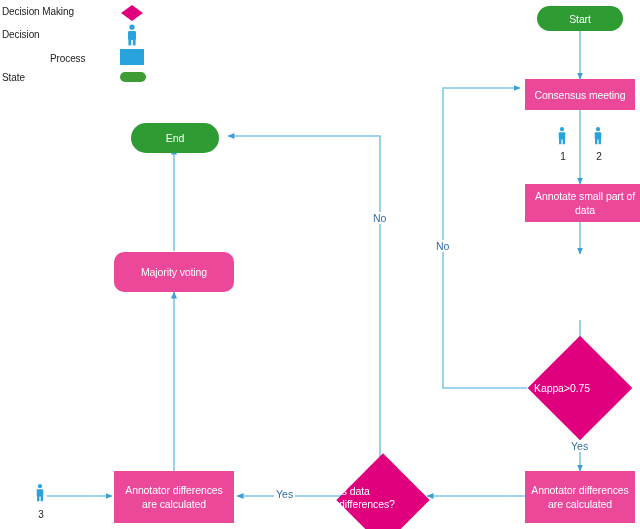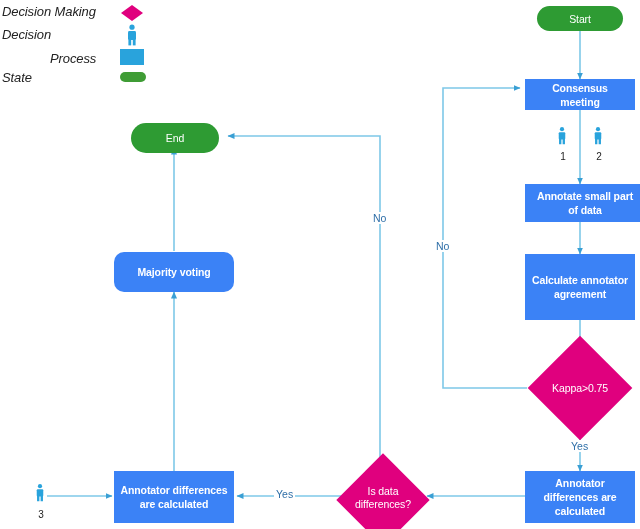--- a/index.html
+++ b/index.html
@@ -26,25 +26,24 @@
   }
 
   
   .legend-row {
     position: absolute;
     height: 18px;
     display: flex;
     align-items: center;
   }
   .legend-label {
-    font-size: 13px;
+    font-size: 10px;
     color: #222222;
     white-space: nowrap;
     letter-spacing: -0.1px;
-    font-style: italic;
   }
   .legend-swatch {
     position: absolute;
     display: flex;
     align-items: center;
     justify-content: center;
   }
 
   
   .node {
@@ -54,22 +53,21 @@
     align-items: center;
     justify-content: center;
     text-align: center;
     color: #ffffff;
     font-size: 10.5px;
     line-height: 14px;
     letter-spacing: -0.1px;
     padding: 2px 6px;
   }
   .node.process {
-    background: #3b82f6;
-    font-weight: bold;
+    background: #ec4899;
   }
   .node.state {
     background: #2e9b33;
     border-radius: 999px;
     text-align: right;
   }
   .node.decision {
     background: transparent;
   }
   .diamond-shape {
@@ -81,21 +79,21 @@
     background: #e0007e;
     transform: rotate(45deg);
     transform-origin: center center;
   }
   .diamond-text {
     position: relative;
     z-index: 2;
     color: #ffffff;
     font-size: 10.5px;
     line-height: 13px;
-    text-align: center;
+    text-align: left;
     width: 100%;
   }
 
   
   .edge-label {
     position: absolute;
     font-size: 10.5px;
     color: #2f6fa8;
     background: #ffffff;
     padding: 0 2px;
@@ -219,23 +217,20 @@
       <rect x="5.2" y="15.6" width="3" height="7" fill="#29a3dc"></rect>
       <rect x="9.8" y="15.6" width="3" height="7" fill="#29a3dc"></rect>
     </svg>
   </div>
   <div class="annotator-num" style="left:592px; top:151px;">2</div>
 
   <div class="node process" style="left:525px; top:184px; width:120px; height:38px;">
     <span>Annotate small part of data</span>
   </div>
 
-  <div class="node process" style="left:525px; top:254px; width:110px; height:66px;">
-    <span>Calculate annotator agreement</span>
-  </div>
 
   <div class="node decision" style="left:528px; top:336px; width:104px; height:104px;">
     <div class="diamond-shape" style="width:74px;height:74px;left:15px;top:15px;"></div>
     <div class="diamond-text">Kappa&gt;0.75</div>
   </div>
 
   <div class="node process" style="left:525px; top:471px; width:110px; height:52px;">
     <span>Annotator differences are calculated</span>
   </div>
 

